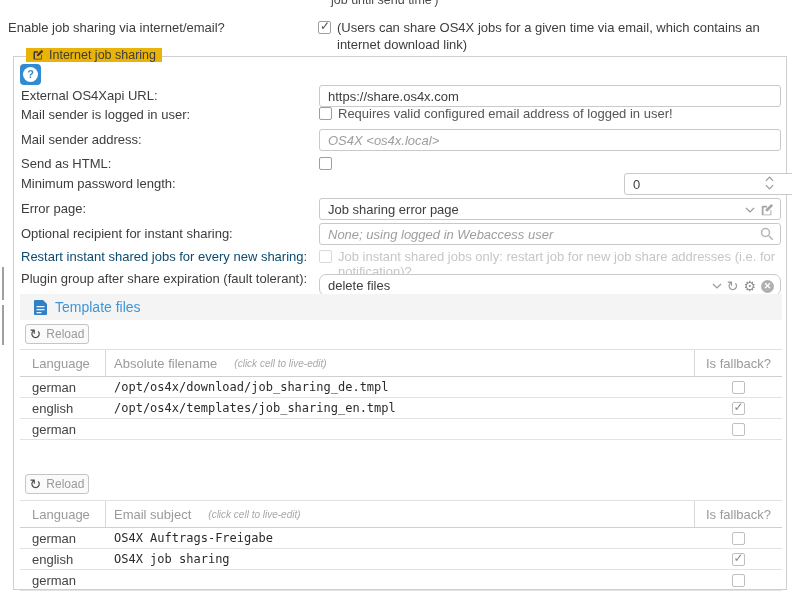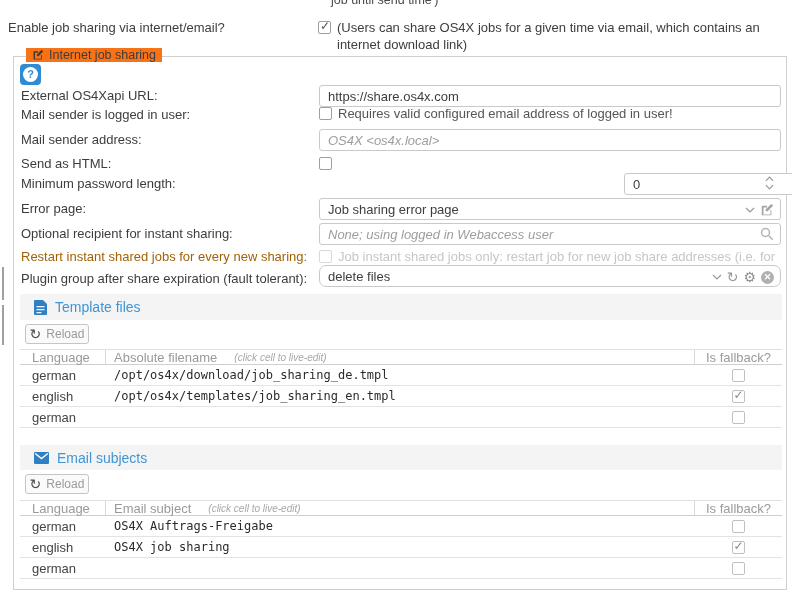--- a/index.html
+++ b/index.html
@@ -6,35 +6,35 @@
   html,body { width:792px; height:599px; overflow:hidden; background:#fff;
     font-family:"Liberation Sans", sans-serif; color:#3d3d3d; font-size:13px; }
   .abs { position:absolute; }
   #stage { position:relative; width:792px; height:599px; }
 
   
   .clipped-top { left:331px; top:-7px; color:#4a4a4a; font-size:12.5px; }
 
   
   .lbl { color:#3d3d3d; font-size:13px; white-space:nowrap; }
-  .lbl.disabled { color:#a16207; }
+  .lbl.disabled { color:#0c4a6e; }
 
   
   .cb { width:13px; height:13px; border:1px solid #9f9f9f; border-radius:2px;
         background:#fff; display:inline-block; position:relative; }
   .cb.checked::after { content:"✓"; position:absolute; left:1px; top:-3px;
         font-size:12px; color:#555; }
   .cb.lite { border-color:#c0c0c0; }
   .cb.lite.checked::after { color:#8a8a8a; }
   .cb.disabled { border-color:#d9d9d9; }
 
   
   .fieldset { left:13px; top:56px; width:774px; height:534px;
       border:1px solid #cfcfcf; }
-  .legend { position:absolute; top:-9px; left:12px; background:#f97316;
+  .legend { position:absolute; top:-9px; left:12px; background:#eab308;
       padding:0 6px; display:flex; align-items:center; gap:5px;
       font-size:12.5px; color:#3c3c3c; }
 
   .help-btn { left:6px; top:7px; width:21px; height:21px; background:#318bd0;
       border-radius:4px; display:flex; align-items:center; justify-content:center;
       cursor:pointer; }
   .help-btn .q { width:15px; height:15px; background:#fff; border-radius:50%;
       color:#318bd0; font-weight:bold; font-size:11px; text-align:center;
       line-height:15px; }
 
@@ -63,21 +63,21 @@
   .band { left:6px; width:762px; height:26px; background:#f4f4f4;
       display:flex; align-items:center; gap:8px; padding-left:14px; }
   .band .title { color:#3f95d6; font-size:14px; }
 
   .reload-btn { left:11px; width:64px; height:20px; border:1px solid #c5c5c5;
       border-radius:3px; background:#fafafa; display:flex; align-items:center;
       justify-content:center; gap:5px; color:#9a9a9a; font-size:12px; }
 
   
   .tbl { left:6px; width:762px; }
-  .t-head { display:flex; align-items:center; height:16px; color:#9a9a9a;
+  .t-head { display:flex; align-items:center; height:28px; color:#9a9a9a;
       border-top:1px solid #e0e0e0; border-bottom:1px solid #cfcfcf; }
   .t-row { display:flex; align-items:center; height:21px;
       border-bottom:1px solid #e3e3e3; }
   .c-lang { width:86px; padding-left:12px; }
   .t-head .c-lang { border-right:1px solid #d8d8d8; height:100%;
       display:flex; align-items:center; }
   .c-val { flex:1; padding-left:8px; }
   .t-head .c-val { height:100%; display:flex; align-items:center; gap:17px; }
   .c-fb { width:88px; display:flex; align-items:center; justify-content:center; }
   .t-head .c-fb { border-left:1px solid #d8d8d8; height:100%; }
@@ -187,21 +187,21 @@
 
     
     <div class="abs lbl disabled" style="left:7px; top:192px;">Restart instant shared jobs for every new sharing:</div>
     <div class="abs hintline disabled" style="top:192px;">
       <span class="cb disabled" style="flex:0 0 13px; margin-top:1px;"></span>
       <span class="txt">Job instant shared jobs only: restart job for new job share addresses (i.e. for notification)?</span>
     </div>
 
     
     <div class="abs lbl" style="left:7px; top:214px;">Plugin group after share expiration (fault tolerant):</div>
-    <div class="abs ctl selectbox" style="top:208px;border-radius:7px;">
+    <div class="abs ctl selectbox" style="top:217px;border-radius:7px;">
       <span>delete files</span>
       <span class="ctl-icons">
         <span>
           <svg width="10" height="6" viewBox="0 0 10 6">
               <polyline points="1,1 5,5 9,1" stroke="#999" fill="none" stroke-width="1.2"></polyline>
             </svg>
         </span>
         <span class="icon-gray" style="font-size:14px;">↻</span>
         <span class="gear">⚙</span>
         <span class="circle-x">✕</span>
@@ -250,29 +250,20 @@
       <div class="t-row">
         <div class="c-lang langcell">german</div>
         <div class="c-val mono"></div>
         <div class="c-fb">
             <span class="cb lite"></span>
           </div>
       </div>
     </div>
 
     
-    <div class="abs band" style="top:388px; height:25px;">
-      <span>
-        <svg width="15" height="12" viewBox="0 0 15 12">
-          <rect x="0" y="0" width="15" height="12" rx="1.2" fill="#2f80c4"></rect>
-          <polyline points="1.2,1.5 7.5,6.5 13.8,1.5" stroke="#fff" stroke-width="1.4" fill="none"></polyline>
-        </svg>
-      </span>
-      <span class="title">Email subjects</span>
-    </div>
     <div class="abs reload-btn" style="top:417px;">
       <span class="reload-glyph">↻</span>
       <span>Reload</span>
     </div>
     <div class="abs tbl" style="top:443px;">
       <div class="t-head">
         <div class="c-lang">Language</div>
         <div class="c-val">
           <span>Email subject</span>
           <span class="note">(click cell to live-edit)</span>

